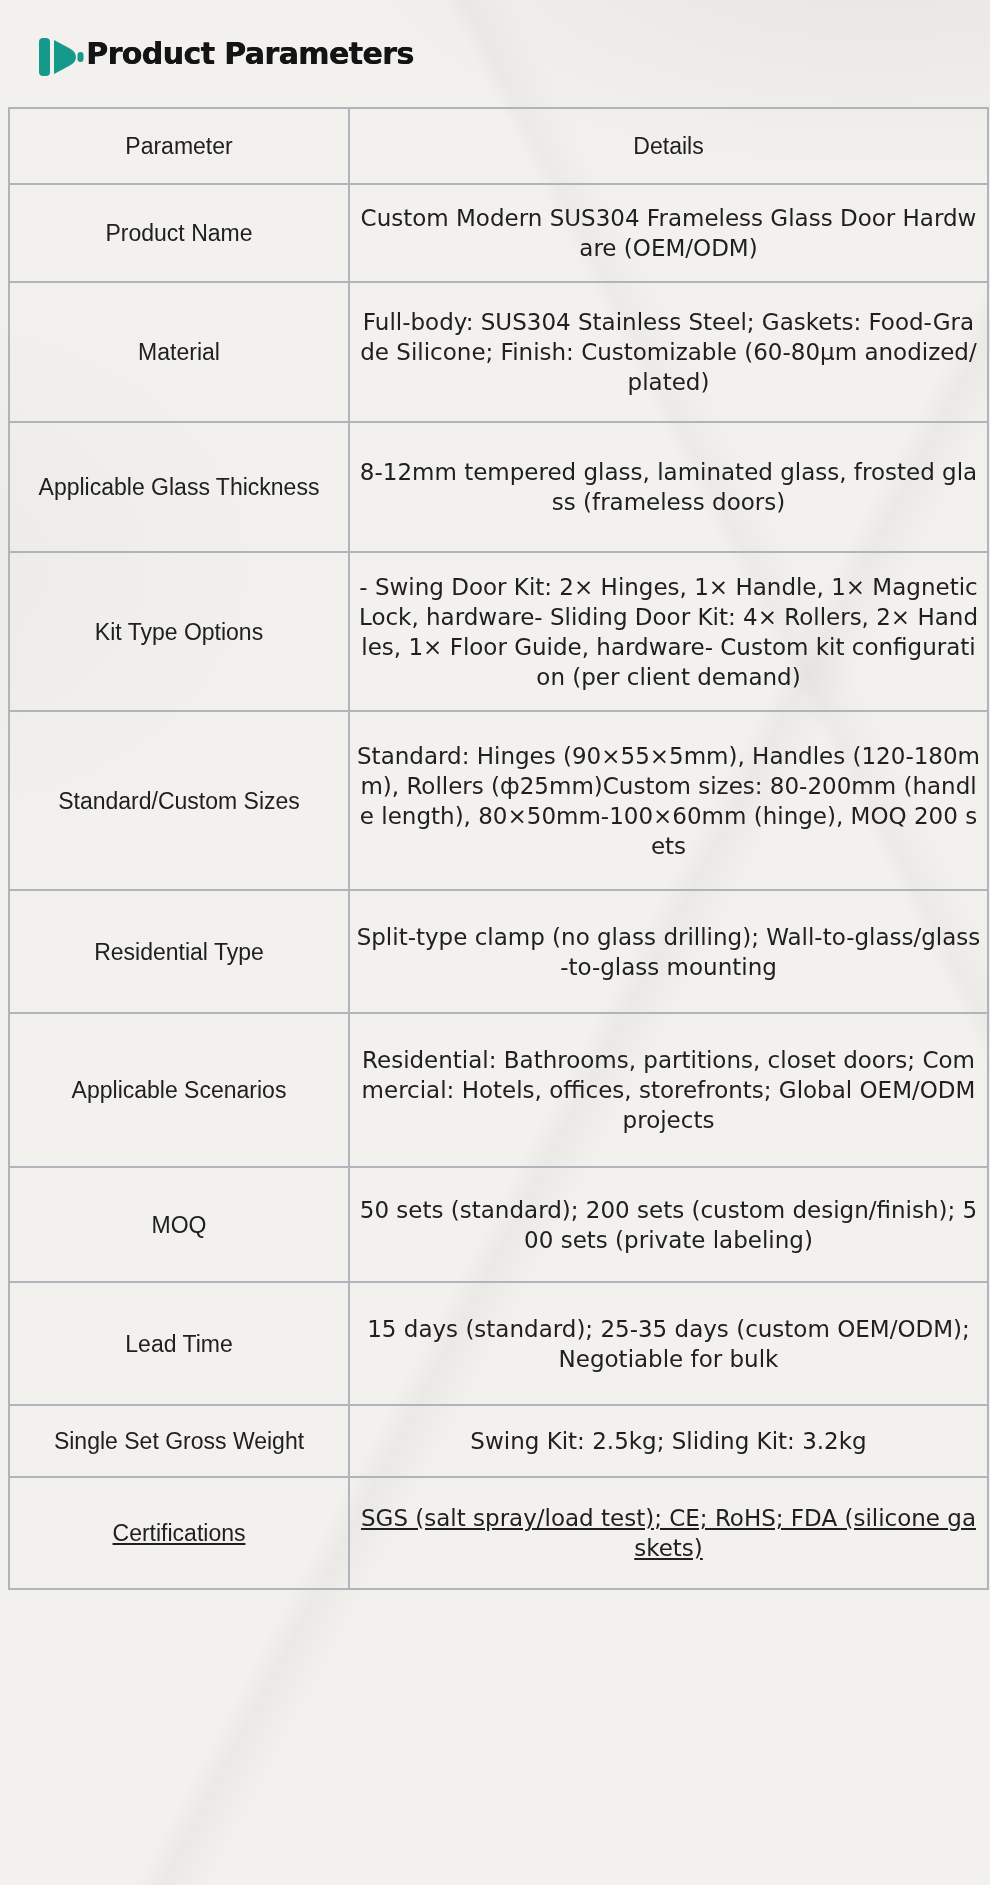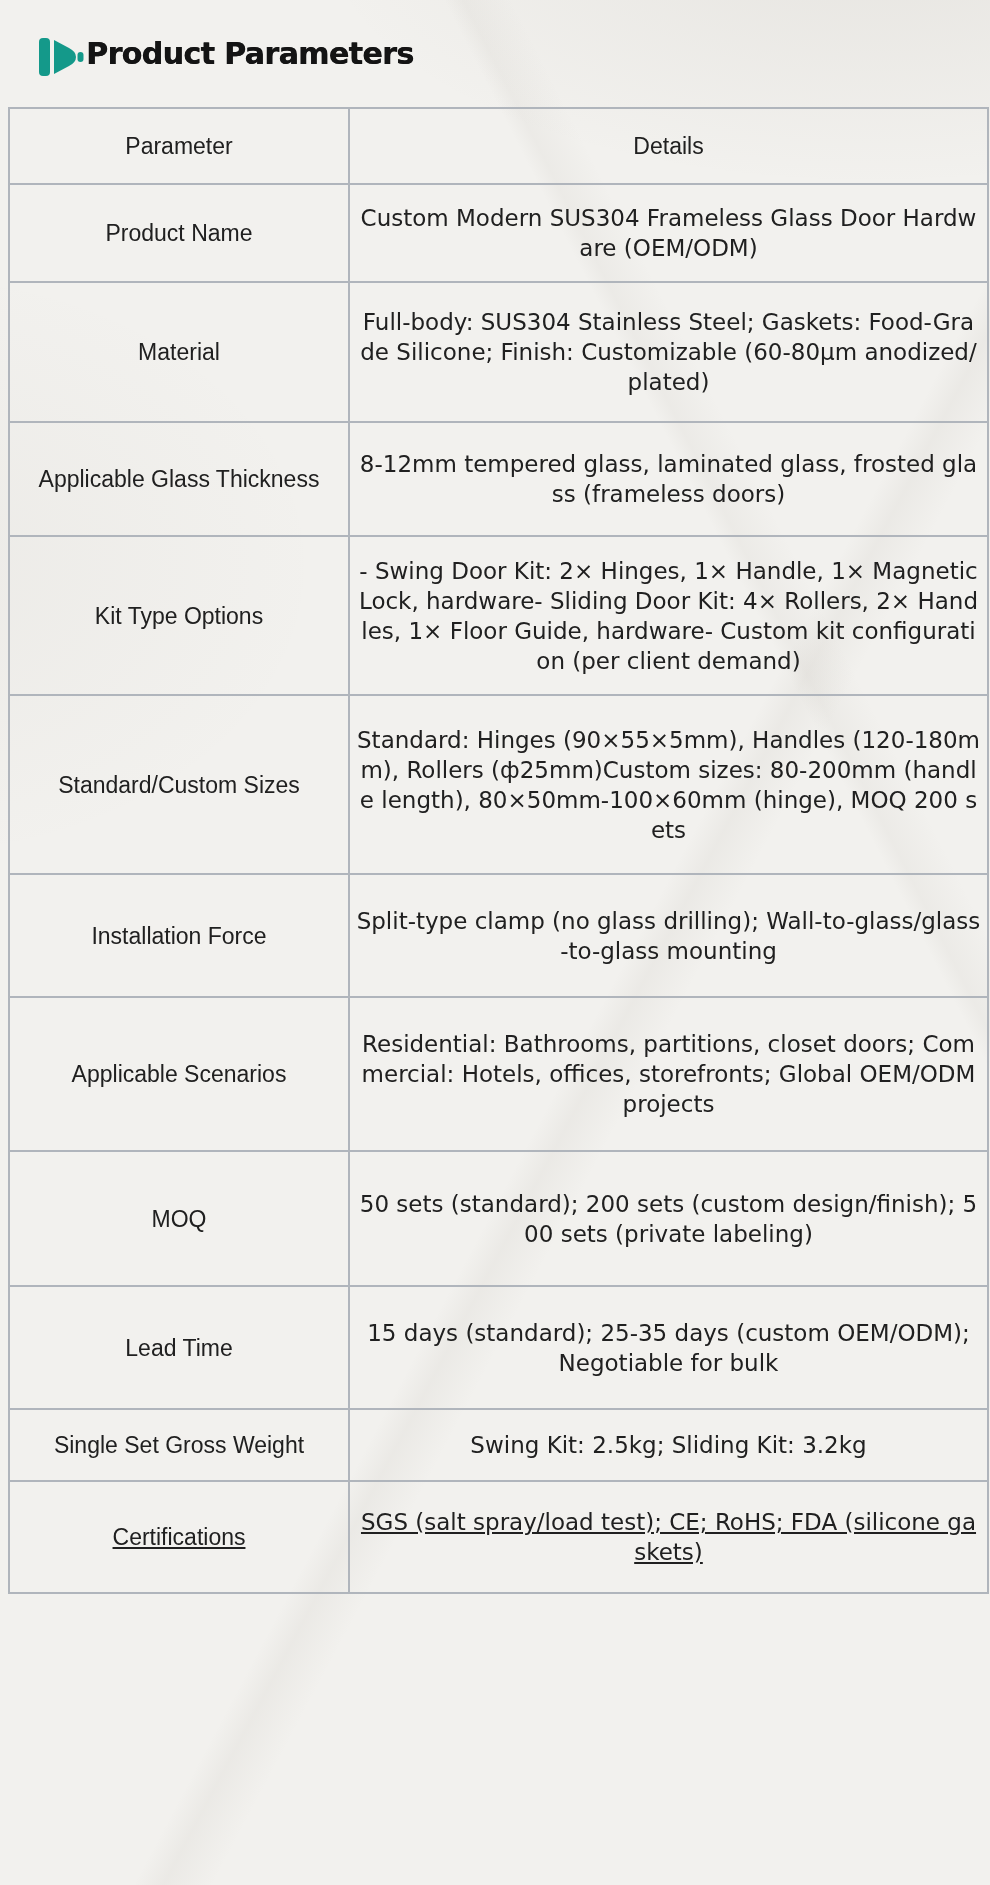--- a/index.html
+++ b/index.html
@@ -63,27 +63,27 @@
   td.details-cell{
     font-size:23px;
     line-height:30px;
     font-family:"DejaVu Sans", sans-serif;
     word-break:break-all;
   }
   
   tr.rh0{height:76px;}
   tr.rh1{height:92px;}
   tr.rh2{height:140px;}
-  tr.rh3{height:114px;}
+  tr.rh3{height:130px;}
   tr.rh4{height:159px;}
   tr.rh5{height:179px;}
   tr.rh6{height:129px;}
   tr.rh7{height:123px;}
   tr.rh8{height:154px;}
-  tr.rh9{height:135px;}
+  tr.rh9{height:115px;}
   tr.rh10{height:123px;}
   tr.rh11{height:120px;}
   tr.rh12{height:72px;}
   tr.rh13{height:112px;text-decoration:underline;}
 </style>
 </head>
 <body>
 
 <div class="page-header">
   <span class="icon-wrap">
@@ -122,21 +122,21 @@
     </tr>
     <tr class="rh4">
       <td class="param-cell">Kit Type Options</td>
       <td class="details-cell">- Swing Door Kit: 2× Hinges, 1× Handle, 1× Magnetic Lock, hardware- Sliding Door Kit: 4× Rollers, 2× Handles, 1× Floor Guide, hardware- Custom kit configuration (per client demand)</td>
     </tr>
     <tr class="rh5">
       <td class="param-cell">Standard/Custom Sizes</td>
       <td class="details-cell">Standard: Hinges (90×55×5mm), Handles (120-180mm), Rollers (ф25mm)Custom sizes: 80-200mm (handle length), 80×50mm-100×60mm (hinge), MOQ 200 sets</td>
     </tr>
     <tr class="rh7">
-      <td class="param-cell">Installation Force</td>
+      <td class="param-cell">Residential Type</td>
       <td class="details-cell">Split-type clamp (no glass drilling); Wall-to-glass/glass-to-glass mounting</td>
     </tr>
     <tr class="rh8">
       <td class="param-cell">Applicable Scenarios</td>
       <td class="details-cell">Residential: Bathrooms, partitions, closet doors; Commercial: Hotels, offices, storefronts; Global OEM/ODM projects</td>
     </tr>
     <tr class="rh9">
       <td class="param-cell">MOQ</td>
       <td class="details-cell">50 sets (standard); 200 sets (custom design/finish); 500 sets (private labeling)</td>
     </tr>

